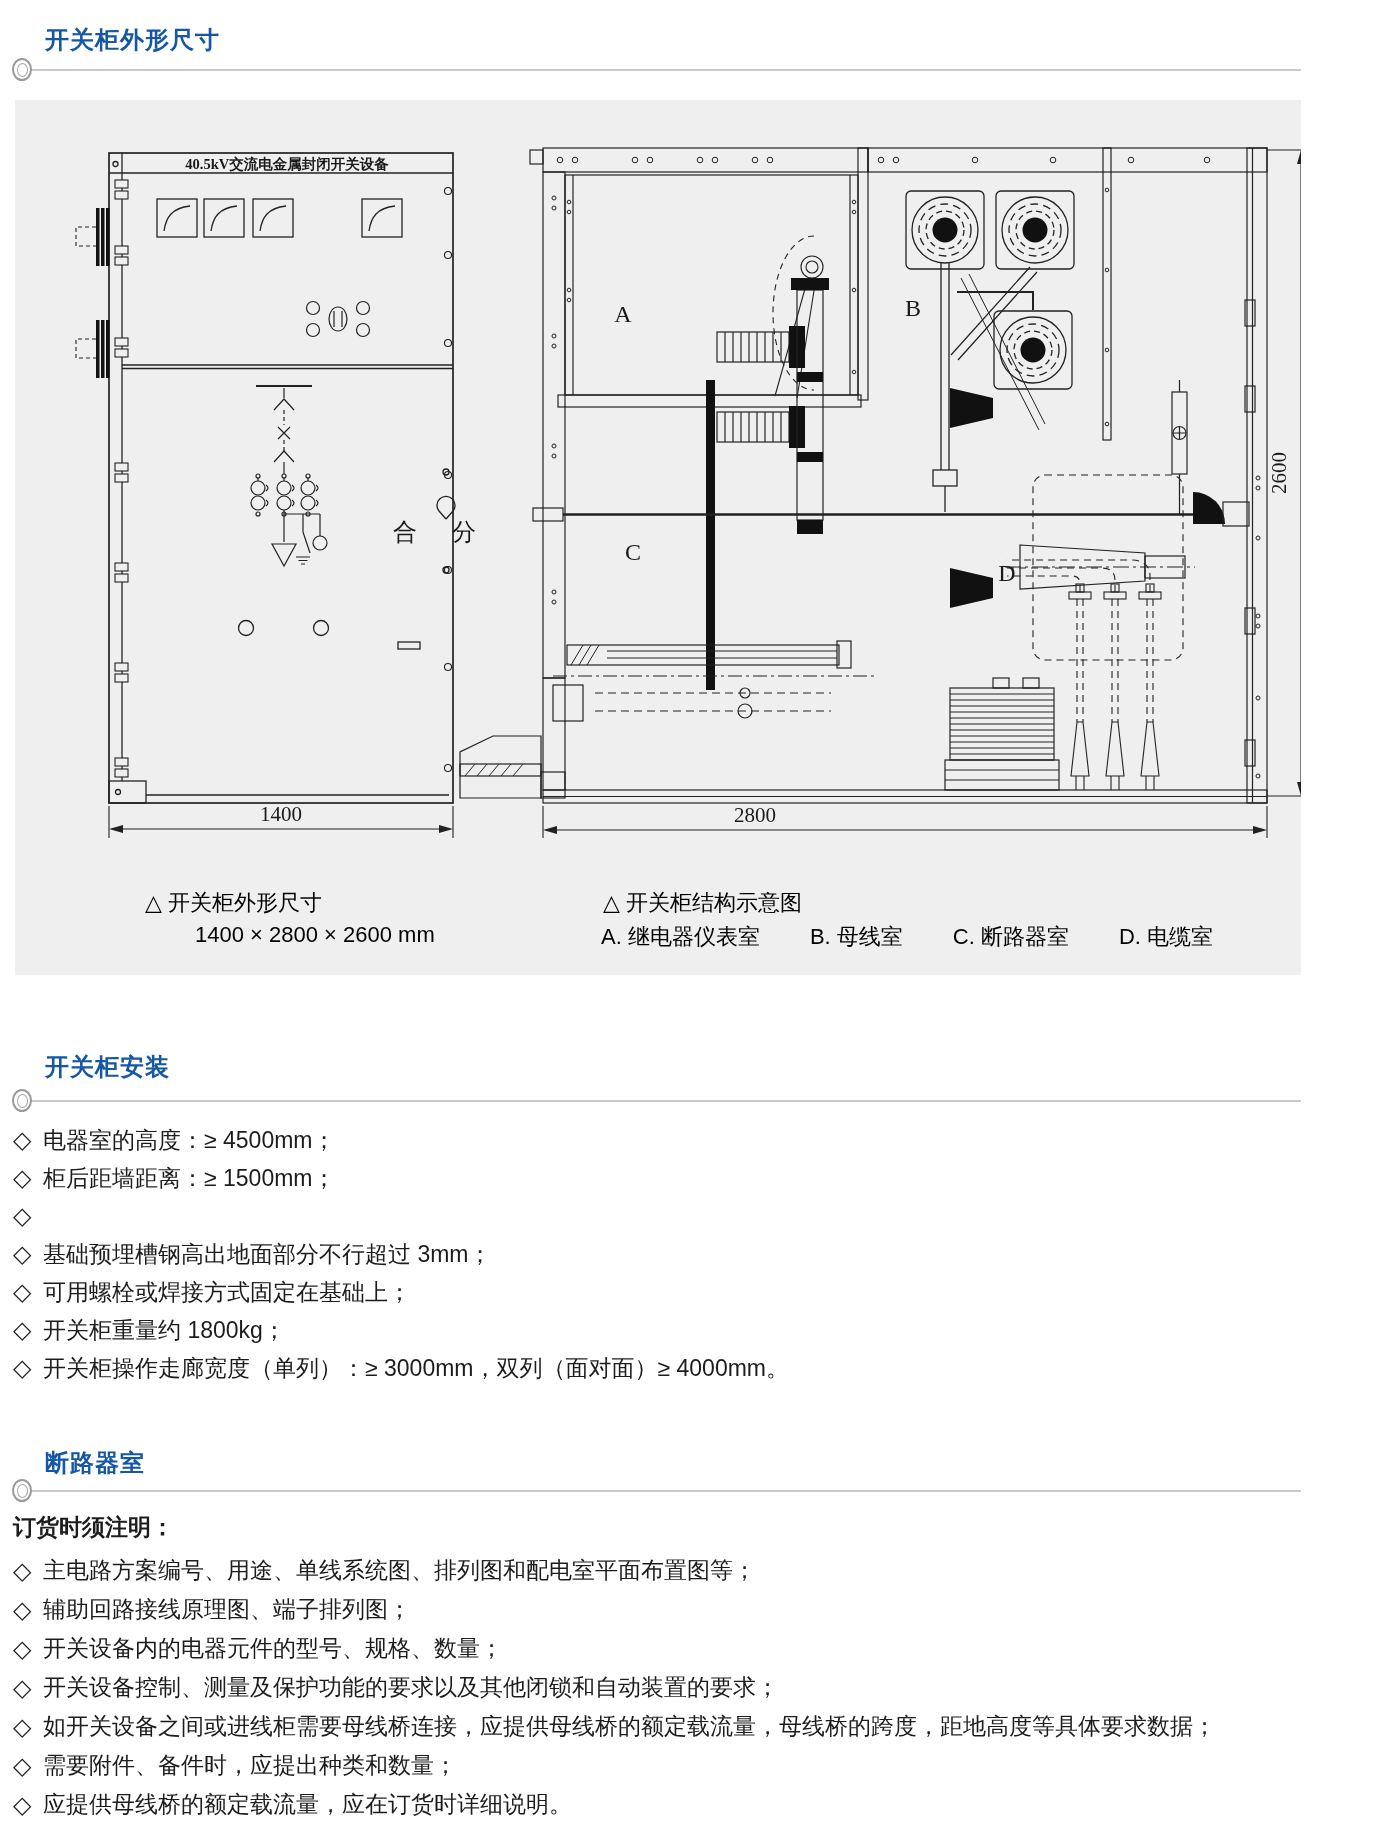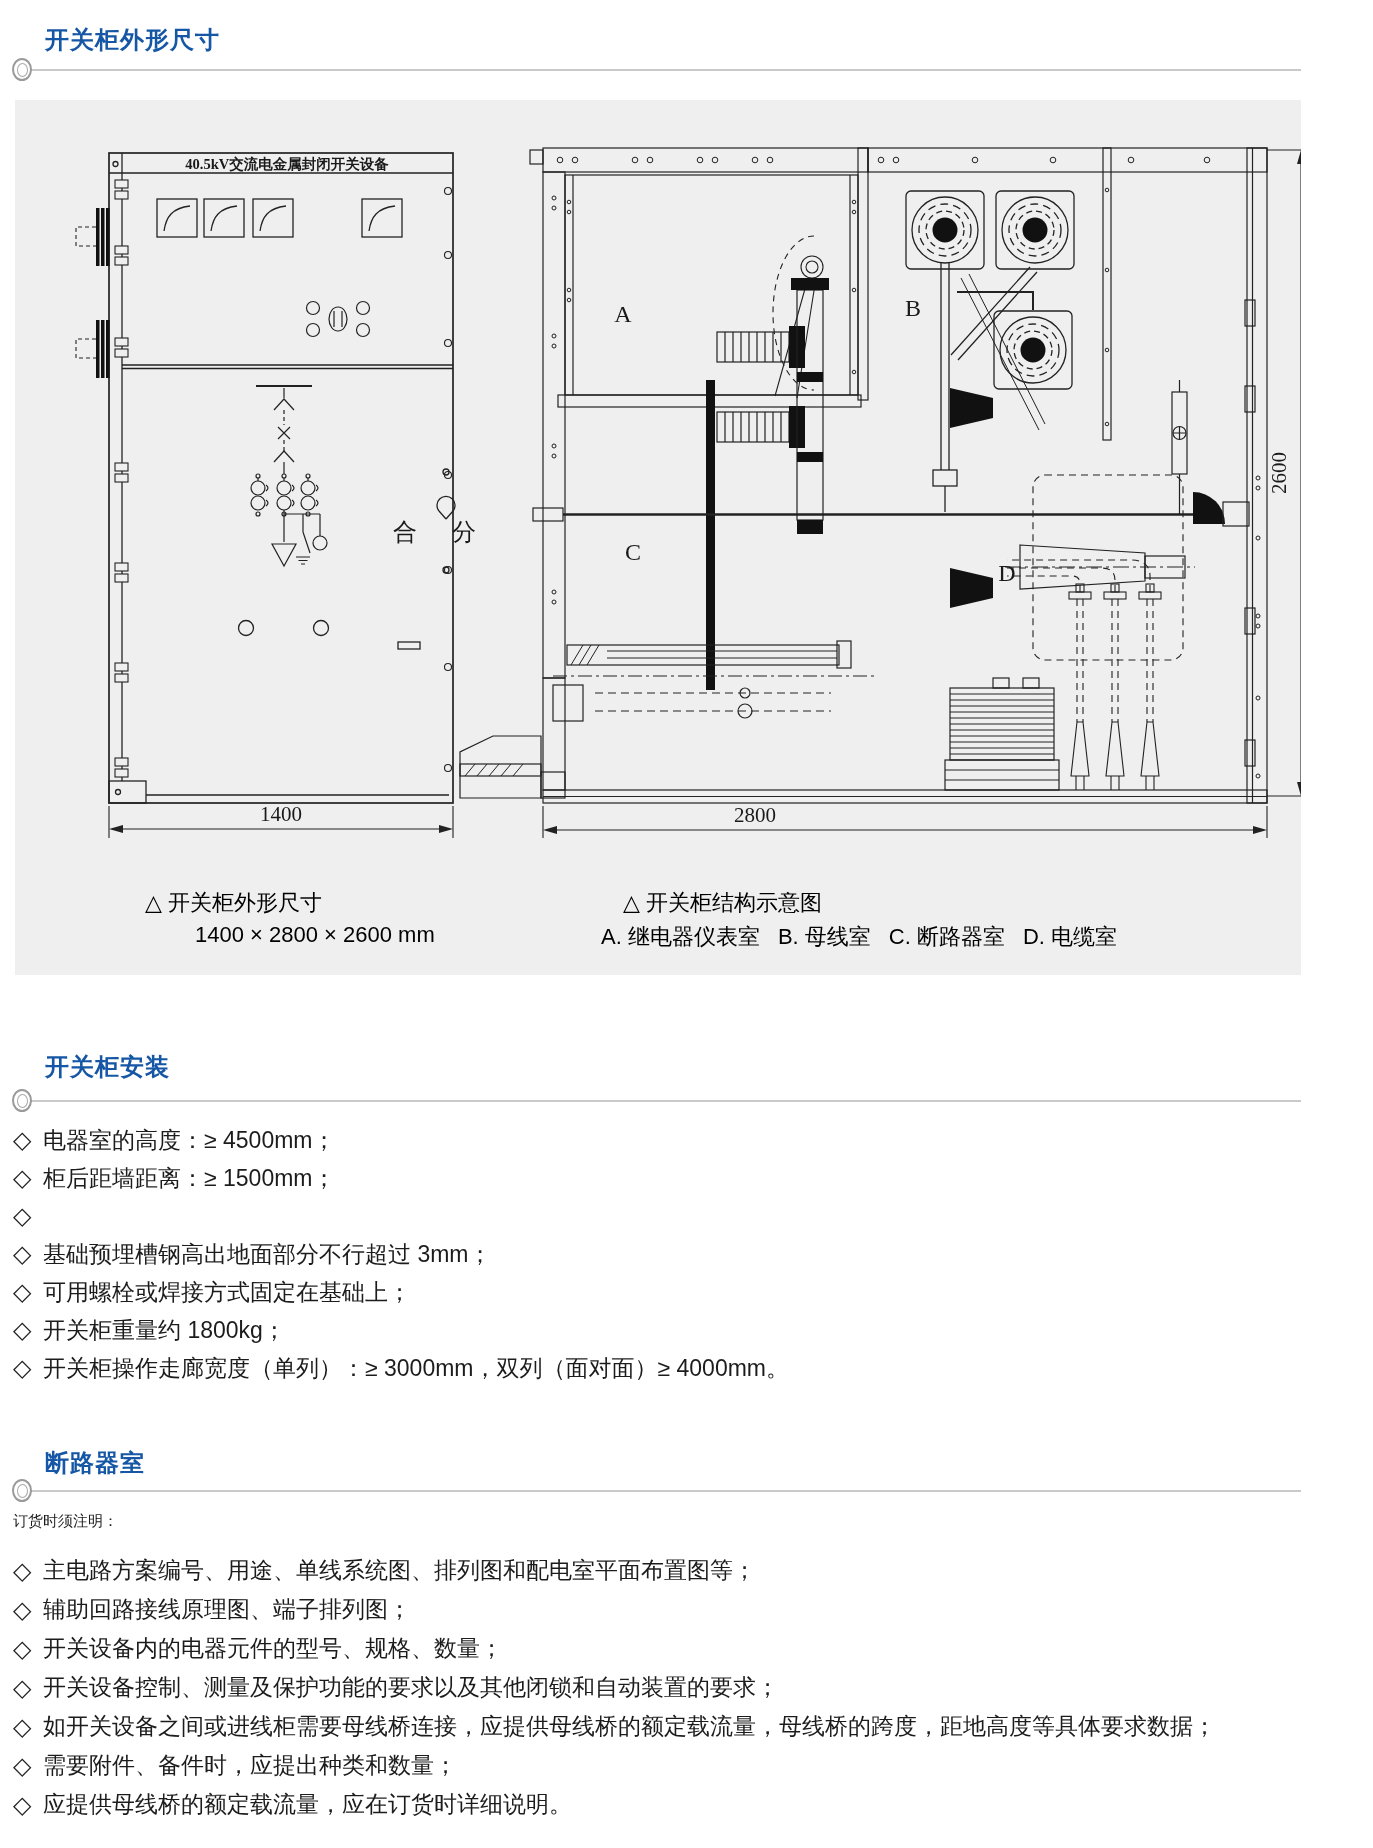--- a/index.html
+++ b/index.html
@@ -7,28 +7,28 @@
         font-family:"Liberation Sans","DejaVu Sans",sans-serif;color:#1c1c1c;}
   
   .sec-title{position:absolute;left:45px;font-size:24px;font-weight:bold;color:#1557a5;letter-spacing:1px;white-space:nowrap;}
   .sec-line{position:absolute;left:30px;width:1328px;height:2px;background:#c9c9c9;}
   .ring-outer{position:absolute;left:12px;width:20px;height:23px;border:2.5px solid #9a9a9a;border-radius:50%;
               background:#fff;display:flex;align-items:center;justify-content:center;box-sizing:border-box;}
   .ring-inner{width:9px;height:12px;border:1.5px solid #a9a9a9;border-radius:50%;}
   
   .panel{position:absolute;left:15px;top:100px;width:1343px;height:875px;background:#efefef;}
   .cap{position:absolute;font-size:22px;color:#000000;white-space:nowrap;}
-  .legend{display:flex;gap:18px;}
+  .legend{display:flex;gap:50px;}
   
   .list{position:absolute;left:13px;width:1350px;}
   .lrow{display:flex;align-items:center;font-size:23px;white-space:nowrap;}
   .install .lrow{height:38px;}
   .order .lrow{height:39px;}
   .dmd{width:30px;font-size:24px;color:#222;}
-  .intro{position:absolute;left:13px;font-size:15px;}
+  .intro{position:absolute;left:13px;font-size:23px;font-weight:bold;}
   svg text{fill:#1a1a1a;stroke:none;}
   .dimtxt{font-family:"Liberation Serif","DejaVu Serif",serif;font-size:21px;}
   .lbl{font-family:"Liberation Serif","DejaVu Serif",serif;font-size:24px;}
 </style>
 </head>
 <body>
 
 <div class="page">
 
   <div class="sec-title" style="top:24px">开关柜外形尺寸</div>
@@ -367,21 +367,21 @@
         <path d="M822,10 H866 M822,656 H866"></path>
         <line x1="856" y1="22" x2="856" y2="644"></line>
         <polygon points="856,10 852,24 860,24" fill="#222" stroke="none"></polygon>
         <polygon points="856,656 852,642 860,642" fill="#222" stroke="none"></polygon>
       </g>
       <text class="dimtxt" transform="translate(841,333) rotate(-90)" text-anchor="middle">2600</text>
     </svg>
 
     <div class="cap" style="left:130px;top:788px">△ 开关柜外形尺寸</div>
     <div class="cap" style="left:180px;top:822px">1400 × 2800 × 2600 mm</div>
-    <div class="cap" style="left:608px;top:788px">△ 开关柜结构示意图</div>
+    <div class="cap" style="left:588px;top:788px">△ 开关柜结构示意图</div>
     <div class="cap legend" style="left:586px;top:822px">
       <span>A. 继电器仪表室</span>
       <span>B. 母线室</span>
       <span>C. 断路器室</span>
       <span>D. 电缆室</span>
     </div>
   </div>
 
   <div class="sec-title" style="top:1051px">开关柜安装</div>
   <div class="sec-line" style="top:1100px"></div>

